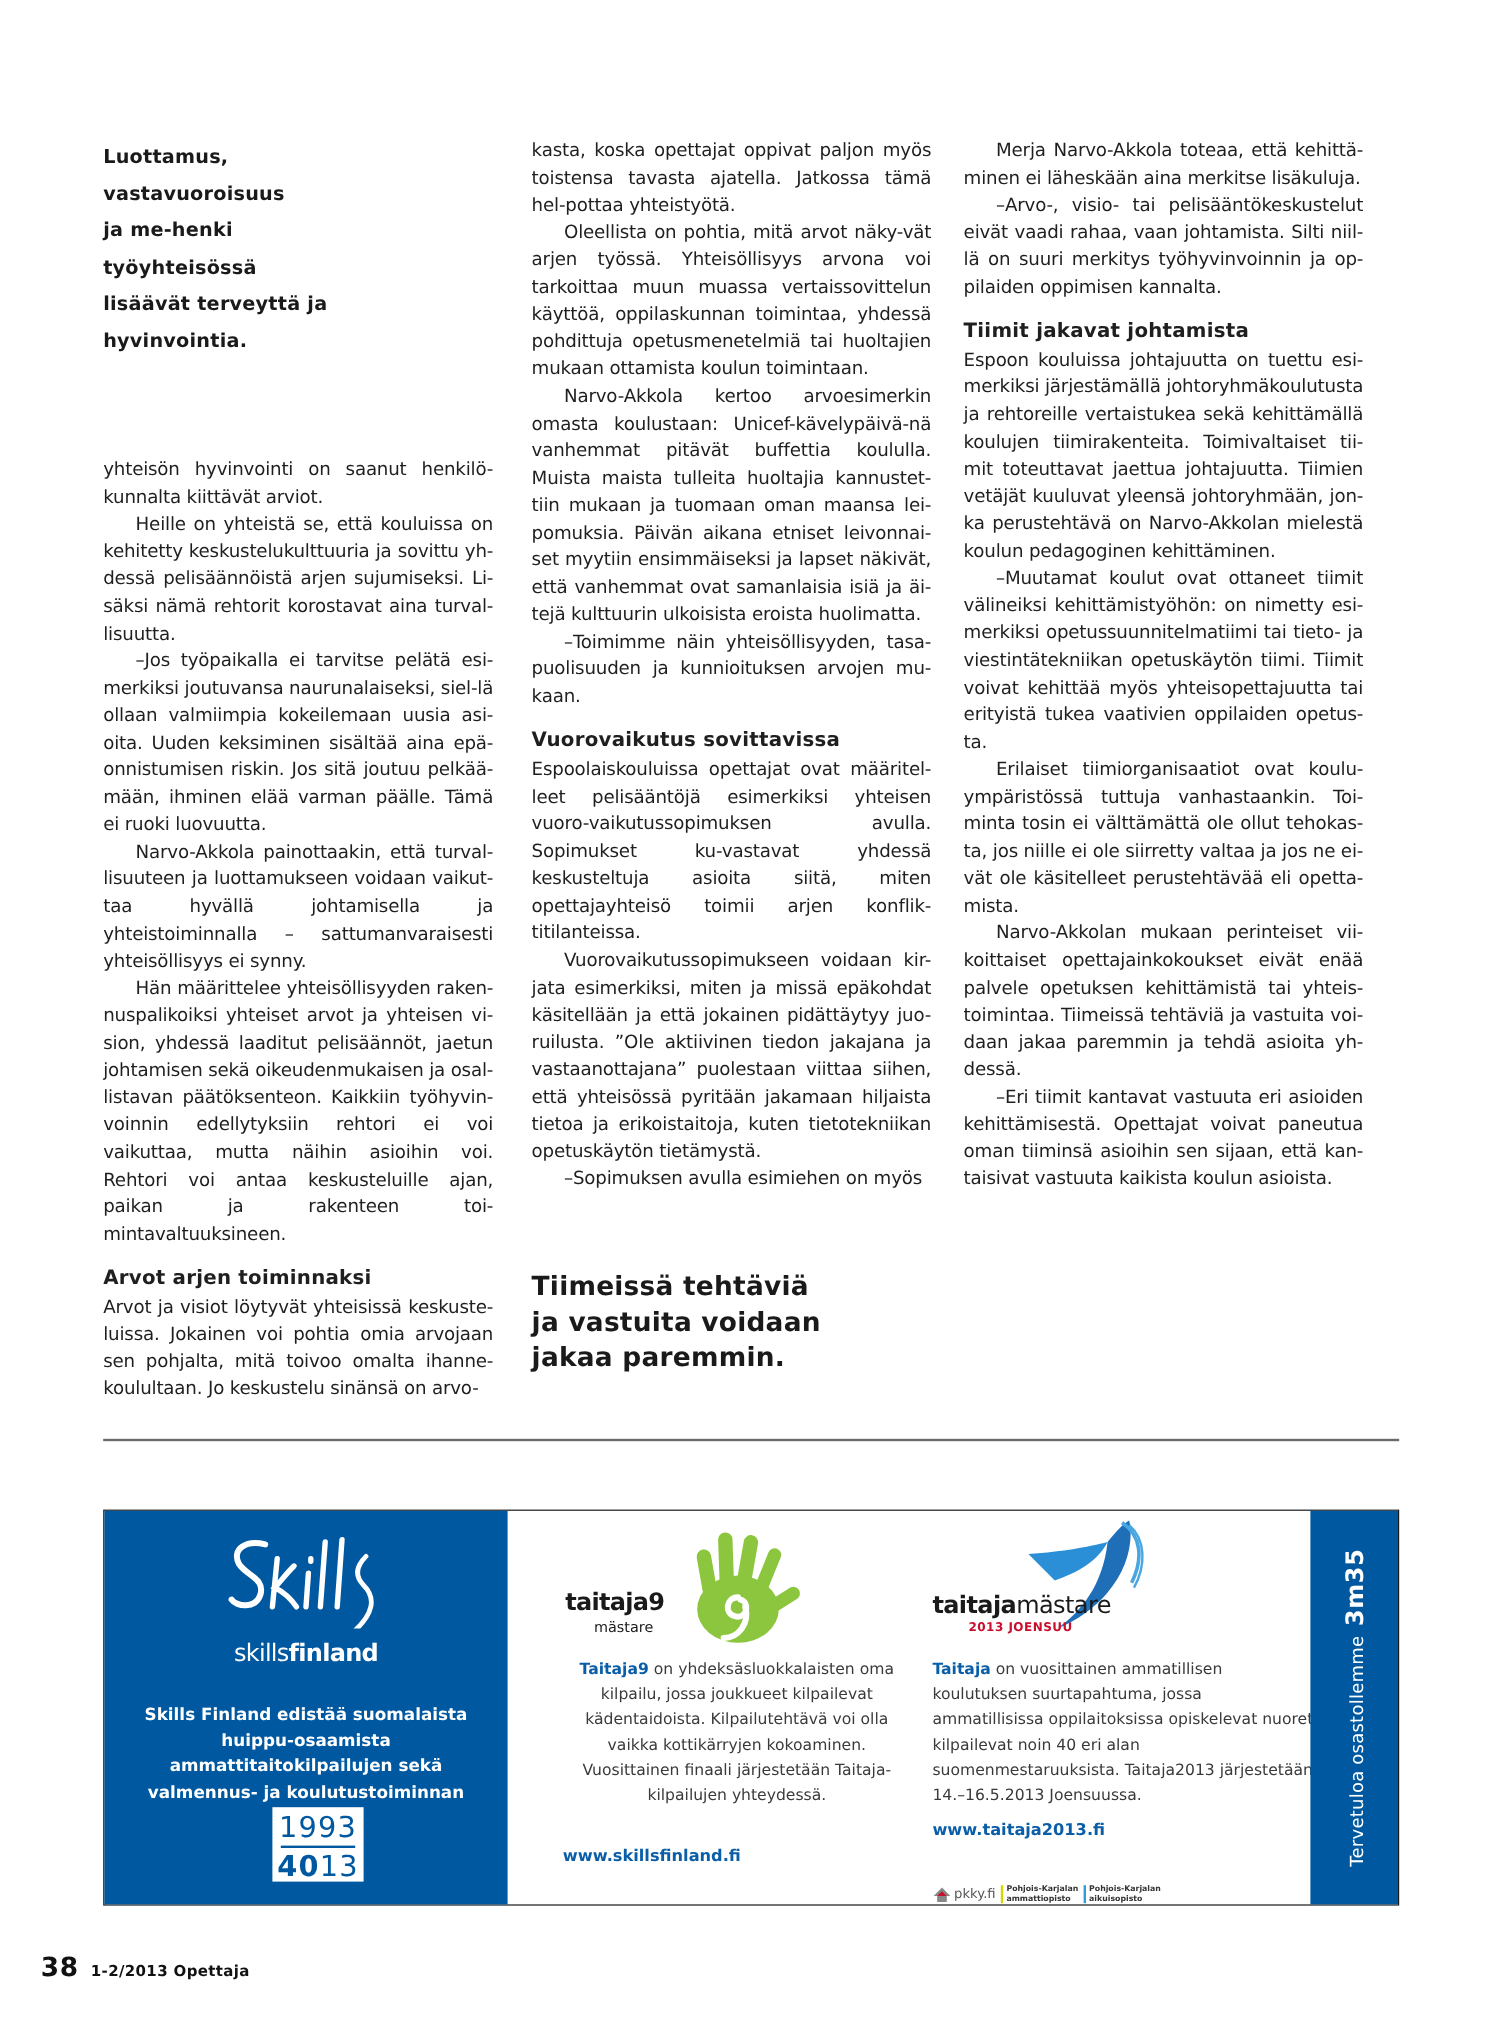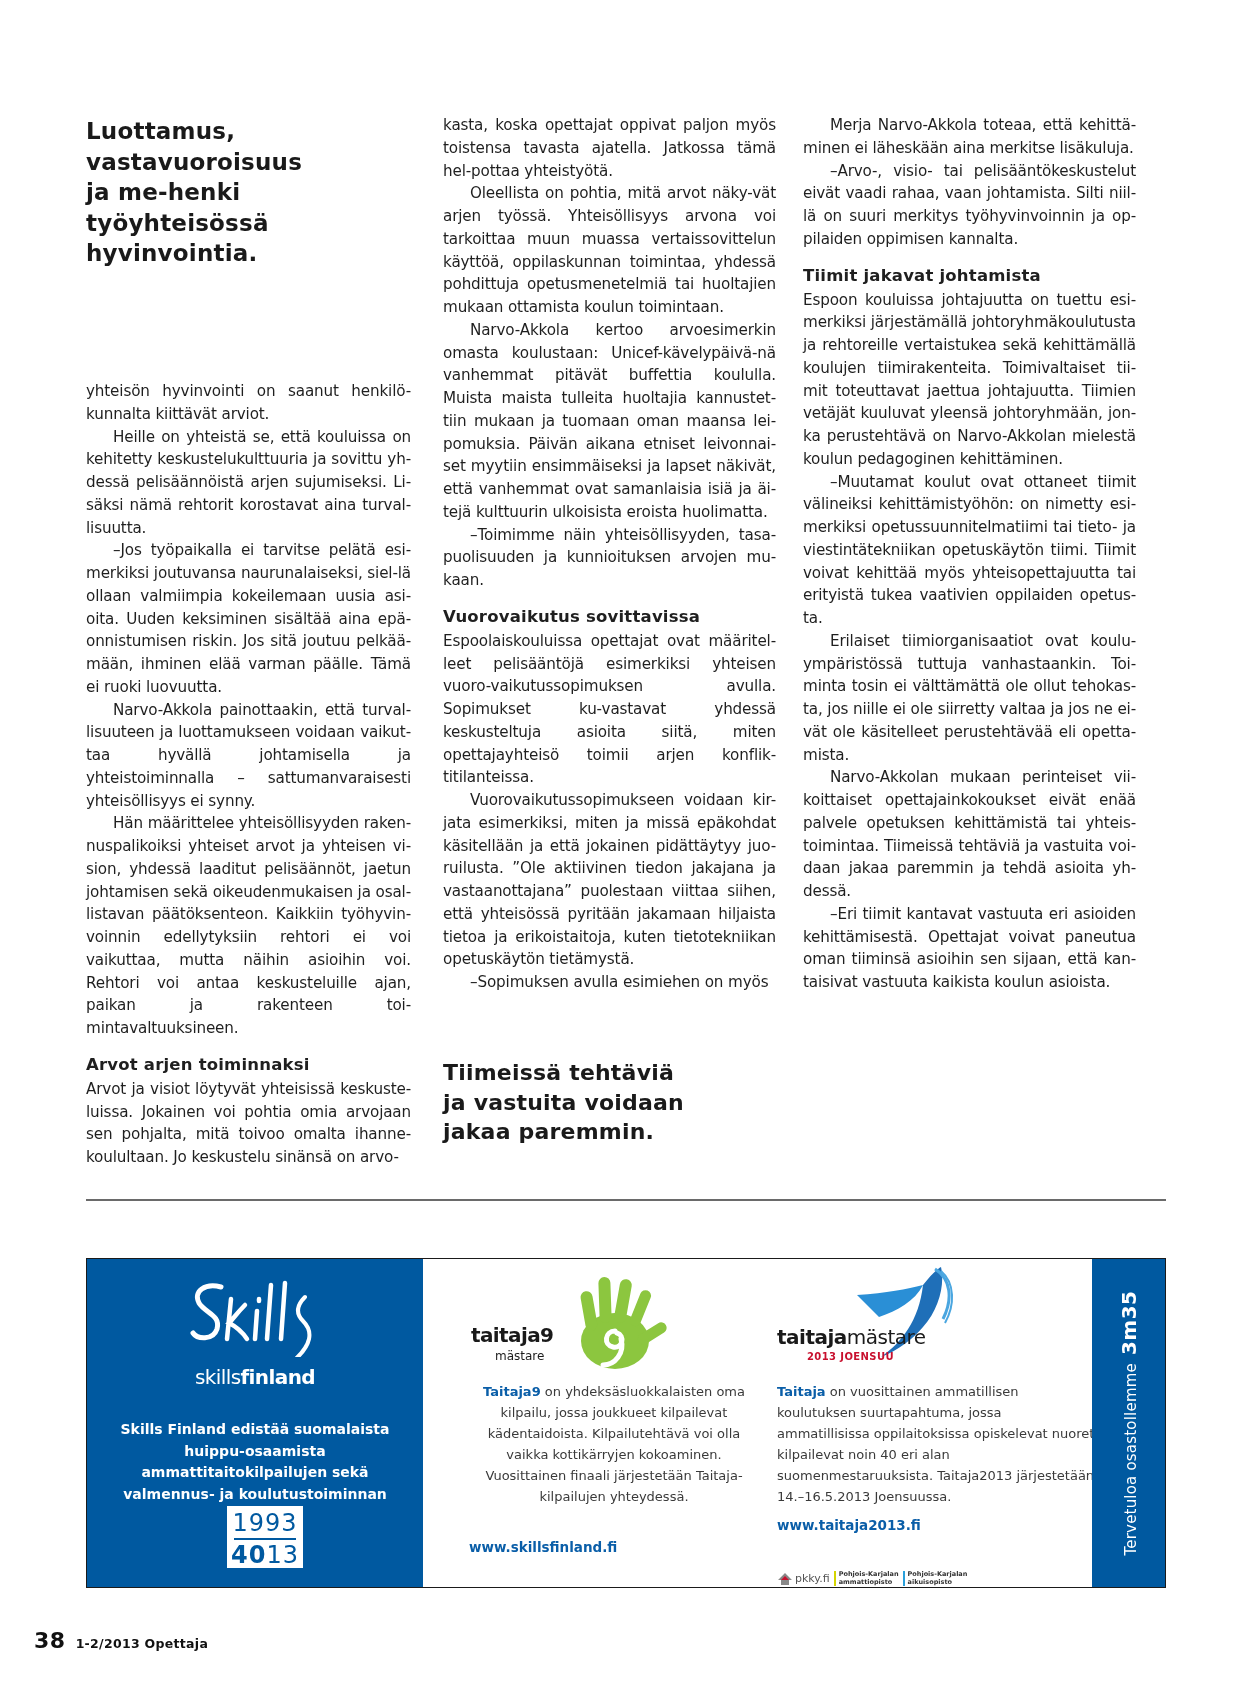--- a/index.html
+++ b/index.html
@@ -7,21 +7,21 @@
   body { position: relative; font-family: "DejaVu Sans", sans-serif; color: #1f1f1f; }
 
   .col { position: absolute; font-size: 15.2px; line-height: 22.75px; text-align: justify; hyphens: manual; letter-spacing: -0.15px; }
   .col p { text-indent: 0; }
   .col p.ind { text-indent: 27px; }
   .col1 { left: 86px; top: 380px; width: 325px; }
   .col2 { left: 443px; top: 114px; width: 333px; }
   .col3 { left: 803px; top: 114px; width: 333px; }
 
   .pull { position: absolute; font-family: "DejaVu Sans", sans-serif; font-weight: bold; color: #1a1a1a; letter-spacing: 0.2px; }
-  .pull1 { left: 86px; top: 116px; width: 330px; font-size: 23px; line-height: 30.6px; }
+  .pull1 { left: 86px; top: 116px; width: 330px; font-size: 16px; line-height: 30.6px; }
   .pull2 { left: 443px; top: 1058px; width: 330px; font-size: 22px; line-height: 29.5px; font-weight: bold; }
 
   .subhead { font-family: "DejaVu Sans", sans-serif; font-weight: bold; font-size: 16.5px; line-height: 22px; letter-spacing: 0.2px; margin-top: 14px; margin-bottom: 2px; text-align: left; }
 
   .divider { position: absolute; left: 86px; top: 1199px; width: 1080px; height: 2px; background: #6a6a6a; }
 
   .ad { position: absolute; left: 86px; top: 1258px; width: 1080px; height: 330px; border: 1.5px solid #1a1a1a; background: #ffffff; }
   .ad-left { position: absolute; left: 0; top: 0; width: 336px; height: 100%; background: #0059a0; color: #fff; }
   .ad-right { position: absolute; right: 0; top: 0; width: 73px; height: 100%; background: #0059a0; color: #fff; }
 
@@ -65,20 +65,21 @@
   .footer .iss { font-size: 12.5px; font-weight: bold; letter-spacing: 0.3px; }
 </style>
 </head>
 <body>
 
 <div class="pull pull1">
   <div>Luottamus,</div>
   <div>vastavuoroisuus</div>
   <div>ja me-henki</div>
   <div>työyhteisössä</div>
+  <div>lisäävät terveyttä ja</div>
   <div>hyvinvointia.</div>
 </div>
 
 <div class="col col1">
   <p>yhteisön hyvinvointi on saanut henkilö-kunnalta kiittävät arviot.</p>
   <p class="ind">Heille on yhteistä se, että kouluissa on kehitetty keskustelukulttuuria ja sovittu yh-dessä pelisäännöistä arjen sujumiseksi. Li-säksi nämä rehtorit korostavat aina turval-lisuutta.</p>
   <p class="ind">–Jos työpaikalla ei tarvitse pelätä esi-merkiksi joutuvansa naurunalaiseksi, siel-lä ollaan valmiimpia kokeilemaan uusia asi-oita. Uuden keksiminen sisältää aina epä-onnistumisen riskin. Jos sitä joutuu pelkää-mään, ihminen elää varman päälle. Tämä ei ruoki luovuutta.</p>
   <p class="ind">Narvo-Akkola painottaakin, että turval-lisuuteen ja luottamukseen voidaan vaikut-taa hyvällä johtamisella ja yhteistoiminnalla – sattumanvaraisesti yhteisöllisyys ei synny.</p>
   <p class="ind">Hän määrittelee yhteisöllisyyden raken-nuspalikoiksi yhteiset arvot ja yhteisen vi-sion, yhdessä laaditut pelisäännöt, jaetun johtamisen sekä oikeudenmukaisen ja osal-listavan päätöksenteon. Kaikkiin työhyvin-voinnin edellytyksiin rehtori ei voi vaikuttaa, mutta näihin asioihin voi. Rehtori voi antaa keskusteluille ajan, paikan ja rakenteen toi-mintavaltuuksineen.</p>
   <h3 class="subhead">Arvot arjen toiminnaksi</h3>

